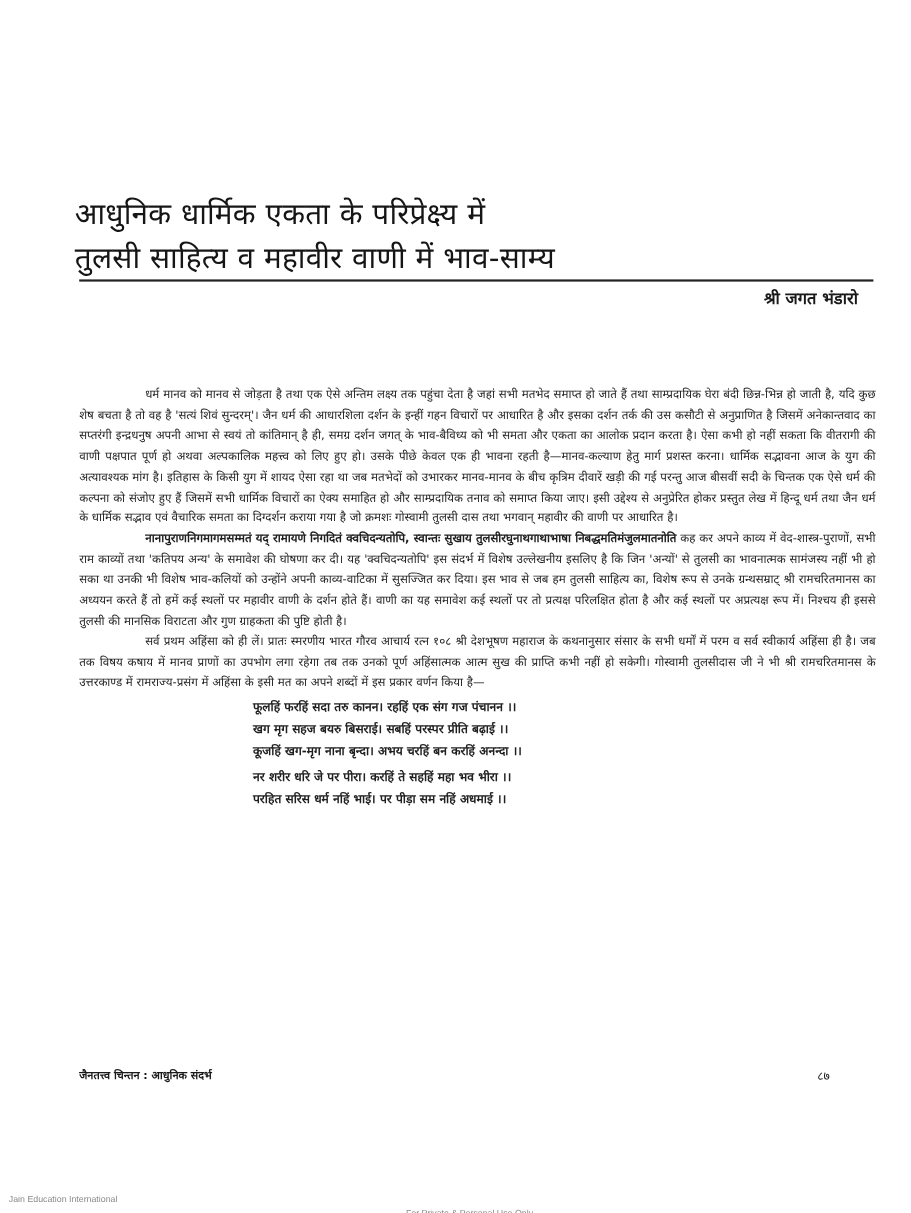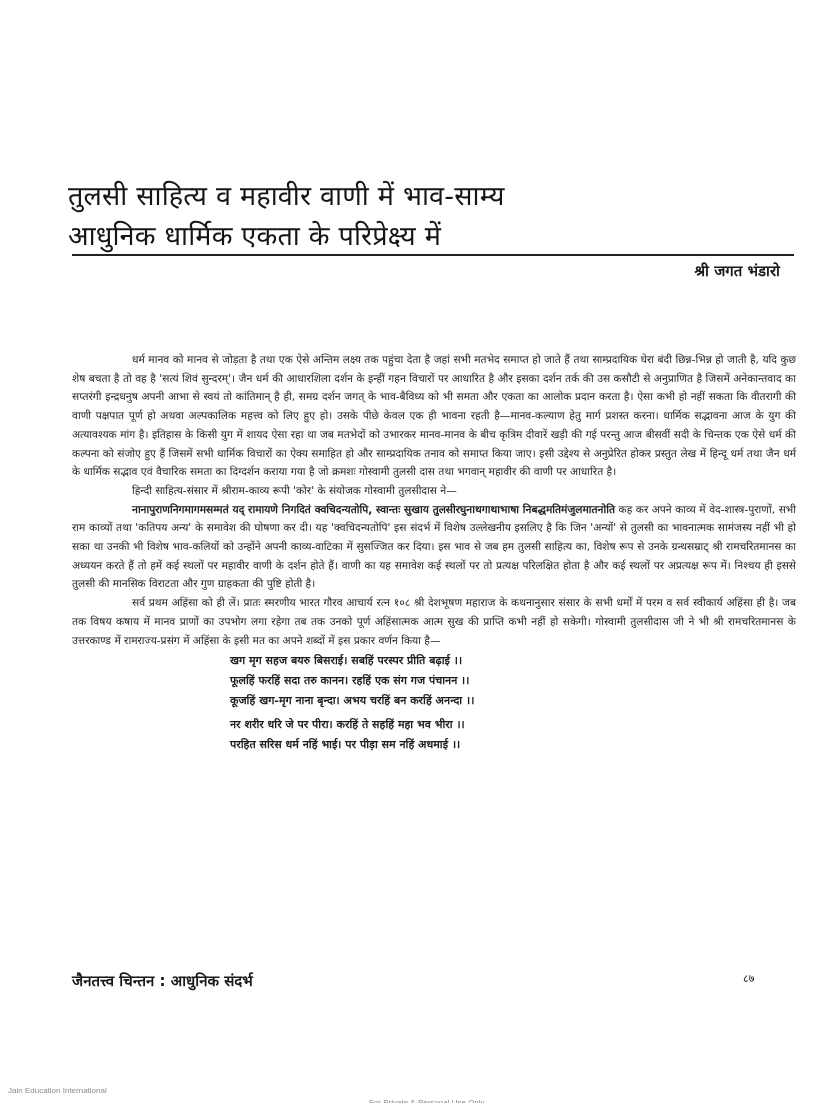--- a/index.html
+++ b/index.html
@@ -10,46 +10,45 @@
   .page { position: absolute; left: 0; top: 0; width: 828px; height: 1103px; }
   .title-block { position: absolute; left: 68px; top: 176px; width: 480px; }
   .title-line { font-size: 27px; line-height: 40px; color: #151515; white-space: nowrap; letter-spacing: 0.2px; }
   .title-rule { position: absolute; left: 72px; top: 254px; width: 722px; height: 2px; background: #222; }
   .author { position: absolute; right: 48px; top: 260px; font-size: 15px; font-weight: bold; color: #1a1a1a; }
   .body-text { position: absolute; left: 72px; top: 350px; width: 724px; font-size: 10.6px; line-height: 18.7px; text-align: justify; color: #1f1f1f; }
   .body-text p { margin: 0; text-indent: 60px; }
   .body-text .bold { font-weight: bold; }
   .verse { font-weight: bold; font-size: 11px; line-height: 20px; margin: 2px 0 4px 158px; text-indent: 0; }
   .verse div { white-space: nowrap; }
-  .footer-left { position: absolute; left: 72px; top: 970px; font-size: 15px; font-weight: bold; color: #1a1a1a; }
+  .footer-left { position: absolute; left: 72px; top: 970px; font-size: 10px; font-weight: bold; color: #1a1a1a; }
   .page-number { position: absolute; left: 743px; top: 970px; font-size: 11px; color: #1a1a1a; }
   .watermark { position: absolute; top: 1086px; font-family: "Liberation Sans", sans-serif; font-size: 8px; color: #8a8a8a; }
   .wm-left { left: 8px; } .wm-center { left: 369px; margin-top: 12px; } .wm-right { right: 10px; margin-top: 40px; }
 </style>
 </head>
 <body>
 
 <div class="page">
 
   <div class="title-block">
+    <div class="title-line">आधुनिक धार्मिक एकता के परिप्रेक्ष्य में</div>
     <div class="title-line">तुलसी साहित्य व महावीर वाणी में भाव-साम्य</div>
-    <div class="title-line">आधुनिक धार्मिक एकता के परिप्रेक्ष्य में</div>
   </div>
   <div class="title-rule"></div>
 
   <div class="author">श्री जगत भंडारो</div>
 
   <div class="body-text">
     <p>धर्म मानव को मानव से जोड़ता है तथा एक ऐसे अन्तिम लक्ष्य तक पहुंचा देता है जहां सभी मतभेद समाप्त हो जाते हैं तथा साम्प्रदायिक घेरा बंदी छिन्न-भिन्न हो जाती है, यदि कुछ शेष बचता है तो वह है 'सत्यं शिवं सुन्दरम्'। जैन धर्म की आधारशिला दर्शन के इन्हीं गहन विचारों पर आधारित है और इसका दर्शन तर्क की उस कसौटी से अनुप्राणित है जिसमें अनेकान्तवाद का सप्तरंगी इन्द्रधनुष अपनी आभा से स्वयं तो कांतिमान् है ही, समग्र दर्शन जगत् के भाव-बैविध्य को भी समता और एकता का आलोक प्रदान करता है। ऐसा कभी हो नहीं सकता कि वीतरागी की वाणी पक्षपात पूर्ण हो अथवा अल्पकालिक महत्त्व को लिए हुए हो। उसके पीछे केवल एक ही भावना रहती है—मानव-कल्याण हेतु मार्ग प्रशस्त करना। धार्मिक सद्भावना आज के युग की अत्यावश्यक मांग है। इतिहास के किसी युग में शायद ऐसा रहा था जब मतभेदों को उभारकर मानव-मानव के बीच कृत्रिम दीवारें खड़ी की गई परन्तु आज बीसवीं सदी के चिन्तक एक ऐसे धर्म की कल्पना को संजोए हुए हैं जिसमें सभी धार्मिक विचारों का ऐक्य समाहित हो और साम्प्रदायिक तनाव को समाप्त किया जाए। इसी उद्देश्य से अनुप्रेरित होकर प्रस्तुत लेख में हिन्दू धर्म तथा जैन धर्म के धार्मिक सद्भाव एवं वैचारिक समता का दिग्दर्शन कराया गया है जो क्रमशः गोस्वामी तुलसी दास तथा भगवान् महावीर की वाणी पर आधारित है।</p>
-    <p>हिन्दी साहित्य-संसार में श्रीराम-काव्य रूपी 'कोर' के संयोजक गोस्वामी तुलसीदास ने—</p>
     <p><span class="bold">नानापुराणनिगमागमसम्मतं यद् रामायणे निगदितं क्वचिदन्यतोपि, स्वान्तः सुखाय तुलसीरघुनाथगाथाभाषा निबद्धमतिमंजुलमातनोति</span><span> कह कर अपने काव्य में वेद-शास्त्र-पुराणों, सभी राम काव्यों तथा 'कतिपय अन्य' के समावेश की घोषणा कर दी। यह 'क्वचिदन्यतोपि' इस संदर्भ में विशेष उल्लेखनीय इसलिए है कि जिन 'अन्यों' से तुलसी का भावनात्मक सामंजस्य नहीं भी हो सका था उनकी भी विशेष भाव-कलियों को उन्होंने अपनी काव्य-वाटिका में सुसज्जित कर दिया। इस भाव से जब हम तुलसी साहित्य का, विशेष रूप से उनके ग्रन्थसम्राट् श्री रामचरितमानस का अध्ययन करते हैं तो हमें कई स्थलों पर महावीर वाणी के दर्शन होते हैं। वाणी का यह समावेश कई स्थलों पर तो प्रत्यक्ष परिलक्षित होता है और कई स्थलों पर अप्रत्यक्ष रूप में। निश्चय ही इससे तुलसी की मानसिक विराटता और गुण ग्राहकता की पुष्टि होती है।</span></p>
     <p>सर्व प्रथम अहिंसा को ही लें। प्रातः स्मरणीय भारत गौरव आचार्य रत्न १०८ श्री देशभूषण महाराज के कथनानुसार संसार के सभी धर्मों में परम व सर्व स्वीकार्य अहिंसा ही है। जब तक विषय कषाय में मानव प्राणों का उपभोग लगा रहेगा तब तक उनको पूर्ण अहिंसात्मक आत्म सुख की प्राप्ति कभी नहीं हो सकेगी। गोस्वामी तुलसीदास जी ने भी श्री रामचरितमानस के उत्तरकाण्ड में रामराज्य-प्रसंग में अहिंसा के इसी मत का अपने शब्दों में इस प्रकार वर्णन किया है—</p>
     <div class="verse">
+      <div>फूलहिं फरहिं सदा तरु कानन। रहहिं एक संग गज पंचानन ।।</div>
       <div>खग मृग सहज बयरु बिसराई। सबहिं परस्पर प्रीति बढ़ाई ।।</div>
-      <div>फूलहिं फरहिं सदा तरु कानन। रहहिं एक संग गज पंचानन ।।</div>
       <div>कूजहिं खग-मृग नाना बृन्दा। अभय चरहिं बन करहिं अनन्दा ।।</div>
     </div>
     <div class="verse">
       <div>नर शरीर धरि जे पर पीरा। करहिं ते सहहिं महा भव भीरा ।।</div>
       <div>परहित सरिस धर्म नहिं भाई। पर पीड़ा सम नहिं अधमाई ।।</div>
     </div>
   </div>
 
   <div class="footer-left">जैनतत्त्व चिन्तन : आधुनिक संदर्भ</div>
   <div class="page-number">८७</div>

